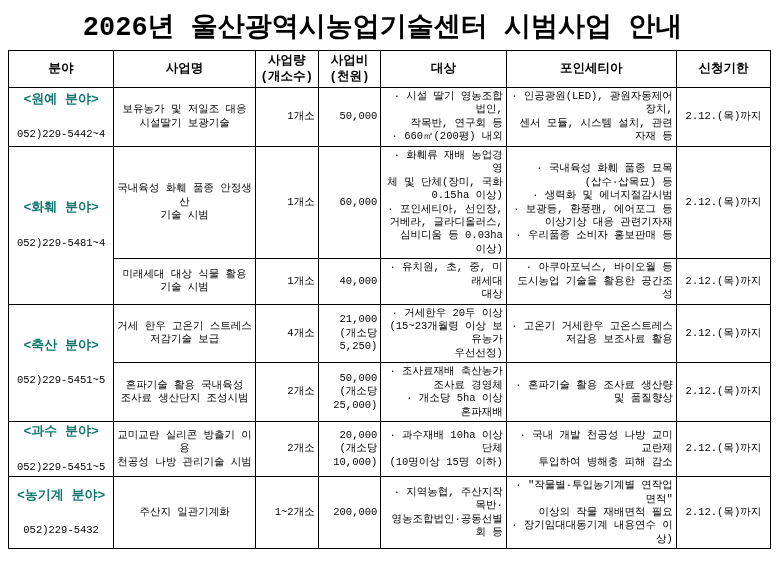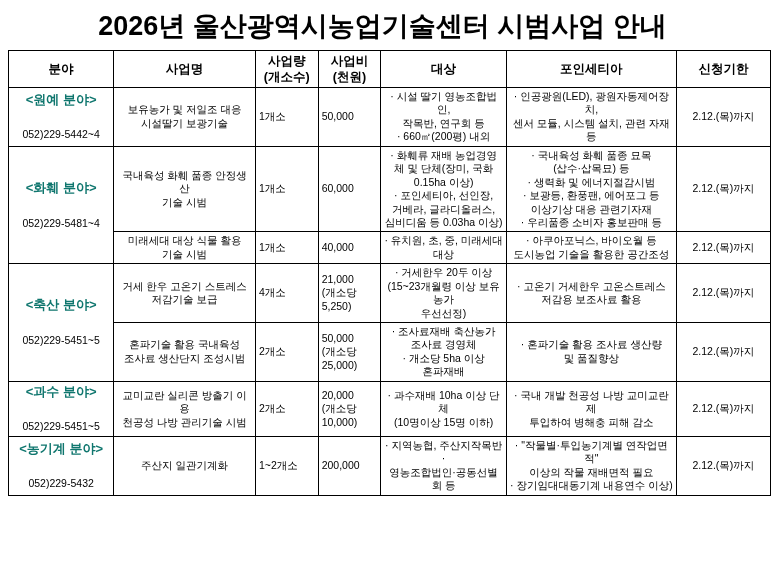--- a/index.html
+++ b/index.html
@@ -12,20 +12,21 @@
     height: 586px;
     font-family: "Liberation Sans", sans-serif;
     color: #000000;
     overflow: hidden;
   }
   .page {
     width: 779px;
     height: 586px;
     box-sizing: border-box;
     padding: 6px 22px 0 8px;
+    font-family: Liberation Mono, monospace;
   }
   .doc-title {
     text-align: center;
     font-size: 27px;
     font-weight: bold;
     letter-spacing: 0px;
     margin: 2px 0 6px 0;
     white-space: nowrap;
   }
   table.main {
@@ -73,26 +74,26 @@
     display: block;
     margin-top: 20px;
     white-space: nowrap;
   }
   td.project {
     text-align: center;
     font-size: 11px;
     line-height: 1.45;
   }
   td.qty, td.cost {
-    text-align: left;
+    text-align: right;
     font-size: 11px;
     line-height: 1.4;
   }
   td.target, td.content {
-    text-align: center;
+    text-align: right;
     font-size: 10.2px;
     line-height: 1.42;
     padding-left: 4px;
   }
   td.deadline {
     text-align: center;
     font-size: 11px;
     white-space: nowrap;
   }
   .line { display: block; }

